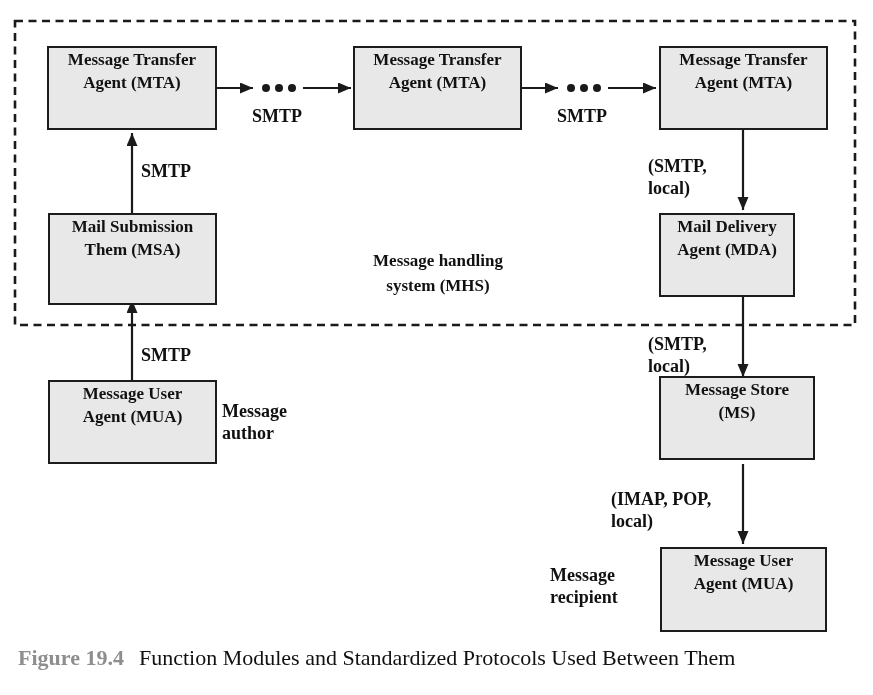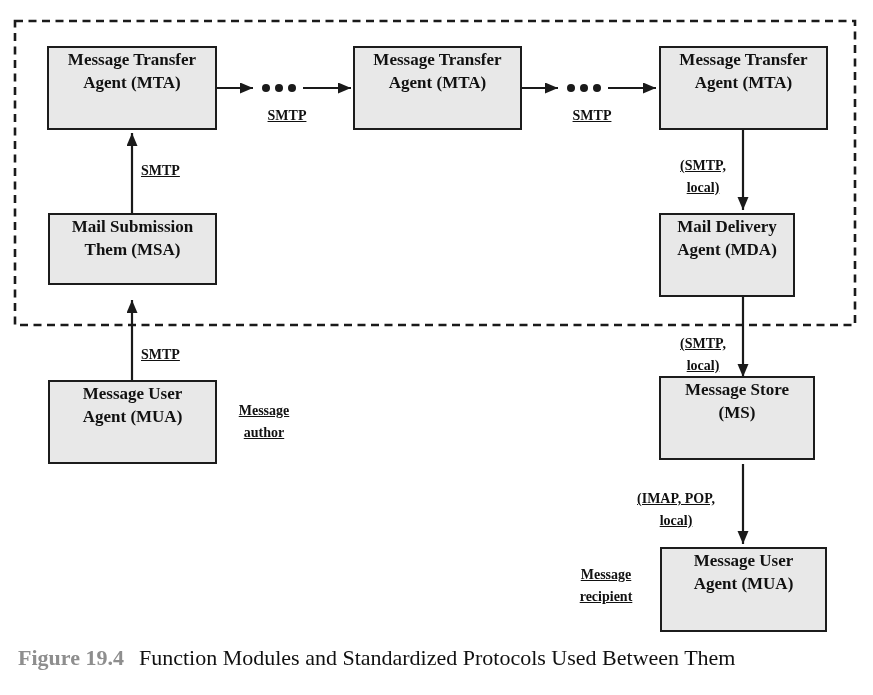--- a/index.html
+++ b/index.html
@@ -44,25 +44,24 @@
     flex-direction: column;
     align-items: center;
     text-align: center;
     font-weight: bold;
     font-size: 17px;
     line-height: 23px;
   }
   .plabel {
     position: absolute;
     font-weight: bold;
-    font-size: 14px;
+    font-size: 18px;
     line-height: 22px;
-    text-align: center;
+    text-align: left;
     white-space: nowrap;
-    text-decoration: underline;
   }
   .mhs-label {
     position: absolute;
     left: 352px; top: 248px; width: 172px;
     font-weight: bold;
     font-size: 17px;
     line-height: 25px;
     text-align: center;
   }
   .caption {
@@ -124,41 +123,45 @@
     <div>Agent (MTA)</div>
   </div>
   <div class="node" style="left:353px;top:46px;width:169px;height:84px">
     <div>Message Transfer</div>
     <div>Agent (MTA)</div>
   </div>
   <div class="node" style="left:659px;top:46px;width:169px;height:84px">
     <div>Message Transfer</div>
     <div>Agent (MTA)</div>
   </div>
-  <div class="node" style="left:48px;top:213px;width:169px;height:72px">
+  <div class="node" style="left:48px;top:213px;width:169px;height:92px">
     <div>Mail Submission</div>
     <div>Them (MSA)</div>
   </div>
   <div class="node" style="left:659px;top:213px;width:136px;height:84px">
     <div>Mail Delivery</div>
     <div>Agent (MDA)</div>
   </div>
   <div class="node" style="left:48px;top:380px;width:169px;height:84px">
     <div>Message User</div>
     <div>Agent (MUA)</div>
   </div>
   <div class="node" style="left:659px;top:376px;width:156px;height:84px">
     <div>Message Store</div>
     <div>(MS)</div>
   </div>
   <div class="node" style="left:660px;top:547px;width:167px;height:85px">
     <div>Message User</div>
     <div>Agent (MUA)</div>
   </div>
 
+  <div class="mhs-label">
+    <div>Message handling</div>
+    <div>system (MHS)</div>
+  </div>
 
   <div class="plabel" style="left:252px;top:105px;width:70px">SMTP</div>
   <div class="plabel" style="left:557px;top:105px;width:70px">SMTP</div>
   <div class="plabel" style="left:141px;top:160px">SMTP</div>
   <div class="plabel" style="left:141px;top:344px">SMTP</div>
 
   <div class="plabel" style="left:648px;top:155px;width:110px">
     <div>(SMTP,</div>
     <div>local)</div>
   </div>

